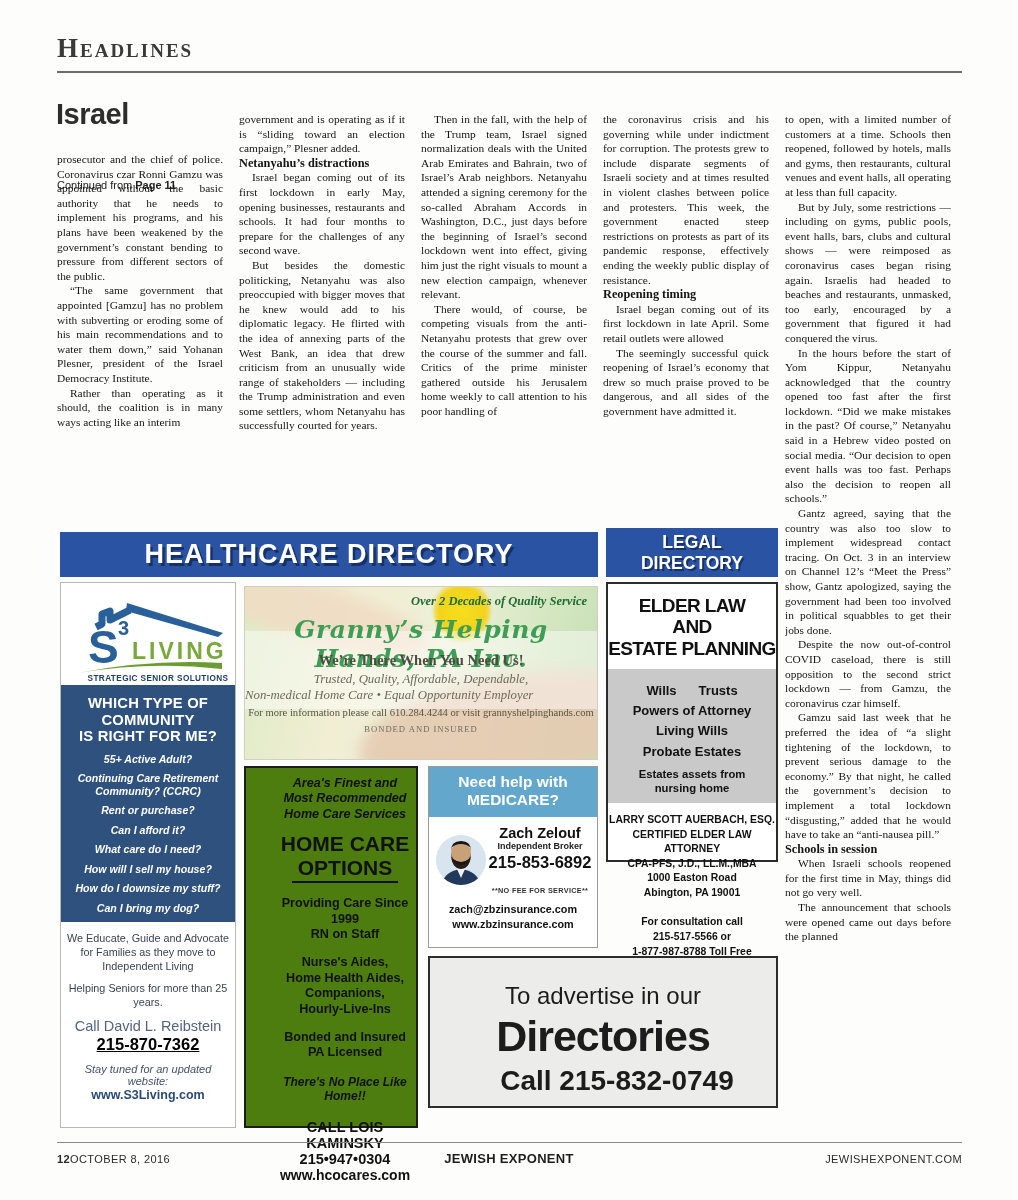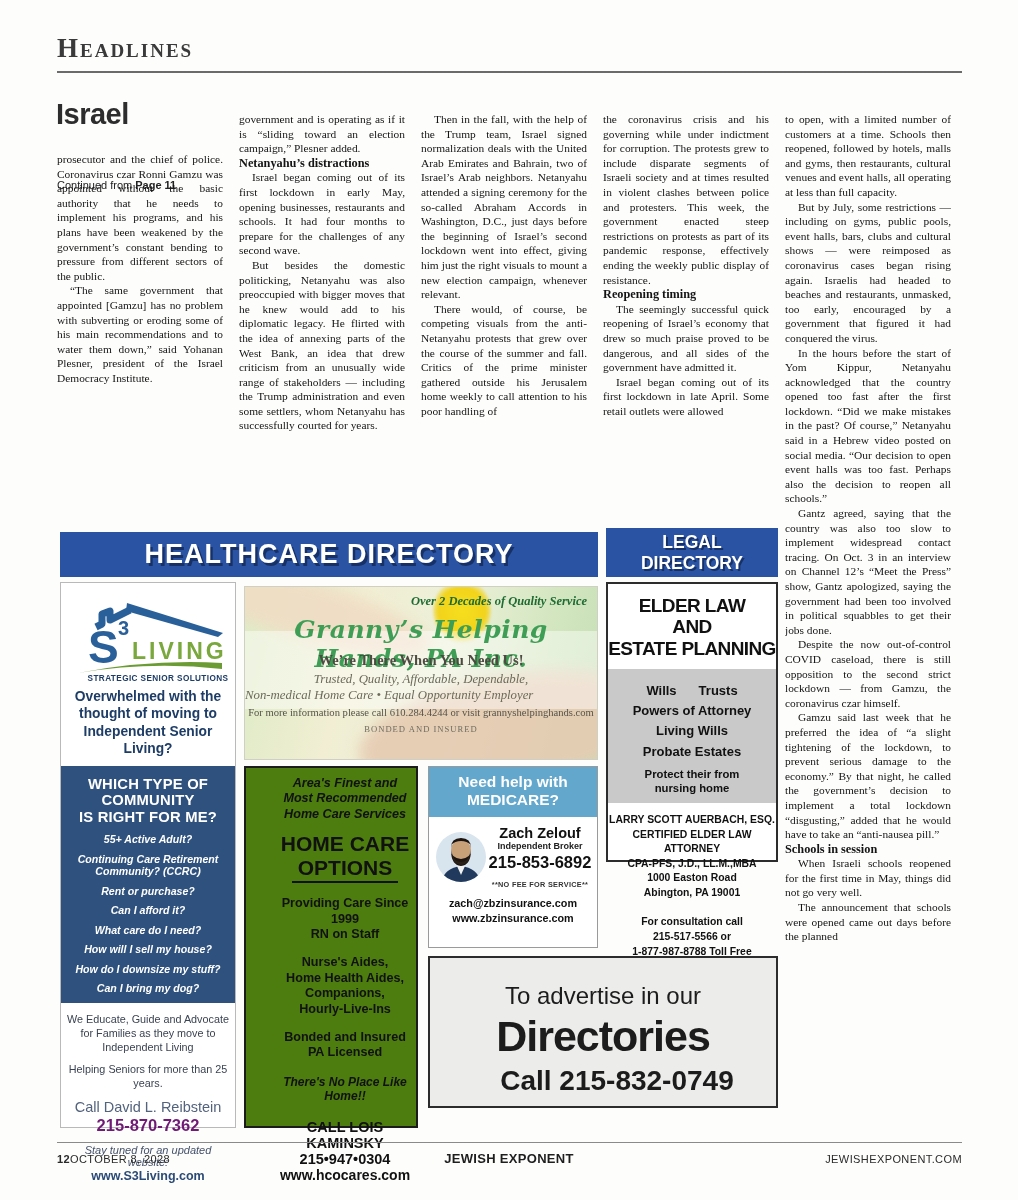--- a/index.html
+++ b/index.html
@@ -44,21 +44,21 @@
   .s3-logo { display:block; margin:6px auto 0; }
   .s3-headline { color:#1d3c66; font-weight:bold; font-size:13.8px; line-height:1.26; text-align:center;
     padding:3px 5px 8px; }
   .s3-box { background:#2f517d; color:#fff; text-align:center; padding:10px 5px 8px; height:237px; }
   .s3-box-title { font-weight:bold; font-size:14.8px; line-height:1.12; margin-bottom:8px; letter-spacing:0.2px; }
   .s3-q { font-style:italic; font-weight:bold; font-size:10.6px; line-height:1.18; margin:7px 0; }
   .s3-bottom { text-align:center; padding:9px 4px 0; color:#3a4353; }
   .s3-educate { font-size:10.8px; line-height:1.3; }
   .s3-helping { font-size:10.8px; line-height:1.3; margin-top:8px; }
   .s3-call { font-size:14.5px; color:#53637d; margin-top:9px; }
-  .s3-phone { font-size:16.5px; font-weight:bold; color:#701a75; margin-top:1px; }
+  .s3-phone { font-size:16.5px; font-weight:bold; color:#000000; margin-top:1px;text-decoration:underline; }
   .s3-stay { font-style:italic; font-size:11px; margin-top:9px; color:#44506a; }
   .s3-web { font-size:12.5px; font-weight:bold; color:#2a4a77; margin-top:1px; }
 
   
   .granny-ad { position:absolute; left:244px; top:586px; width:354px; height:174px; overflow:hidden;
     border:1px solid #cfcfc4;
     background:linear-gradient(104deg,#dcebc5 0%,#f1eed3 30%,#ecf0d8 55%,#d3e6c0 80%,#c4deb4 100%); }
   .g-hand { position:absolute; border-radius:50%; filter:blur(7px); }
   .g-hand-left { left:-70px; top:-6px; width:260px; height:58px; background:#f0dcc4; transform:rotate(16deg); opacity:.85; }
   .g-hand-right { right:-60px; bottom:-26px; width:300px; height:110px; background:#e6cbb2; transform:rotate(-10deg); opacity:.9; }
@@ -96,21 +96,21 @@
   .med-ad { position:absolute; left:428px; top:766px; width:170px; height:182px; background:#fff;
     border:1px solid #9a9a9a; font-family:"Liberation Sans", sans-serif; }
   .med-header { background:#63a7cd; color:#fff; font-weight:bold; text-align:center; font-size:15.5px;
     line-height:1.18; padding:6px 0 7px; }
   .med-body { display:flex; align-items:center; padding:8px 4px 0 6px; }
   .med-avatar { flex:0 0 52px; }
   .med-right { flex:1; text-align:center; }
   .med-name { font-weight:bold; font-size:14.5px; color:#111; }
   .med-role { font-weight:bold; font-size:9px; color:#222; }
   .med-phone { font-weight:bold; font-size:16.5px; color:#111; margin-top:2px; }
-  .med-nofee { font-weight:bold; font-size:7.3px; color:#333; margin-top:8px; letter-spacing:0.3px; }
+  .med-nofee { font-weight:bold; font-size:7.3px; color:#333; margin-top:14px; letter-spacing:0.3px; }
   .med-links { text-align:center; font-weight:bold; font-size:10.8px; margin-top:7px; line-height:1.45; color:#111; }
 
   
   .elder-ad { position:absolute; left:606px; top:582px; width:172px; height:280px; background:#fff;
     border:2px solid #2c2c2c; font-family:"Liberation Sans", sans-serif; text-align:center; color:#111; }
   .elder-title { font-weight:bold; font-size:19px; line-height:1.12; padding:11px 0 10px; letter-spacing:-0.6px; }
   .elder-gray { background:#c9c9c9; padding:9px 0 8px; }
   .elder-svc { font-weight:bold; font-size:13px; line-height:1.1; margin:6px 0; }
   .elder-svc .gap { display:inline-block; width:22px; }
   .elder-protect { font-weight:bold; font-size:11.3px; line-height:1.2; margin-top:9px; }
@@ -141,36 +141,37 @@
 
   <div class="headlines-title">Headlines</div>
   <div class="headlines-rule"></div>
 
   <div class="article-title">Israel</div>
   <div class="continued"><span>Continued from </span><b>Page 11</b></div>
 
   <div class="col" id="col1">
     <p>prosecutor and the chief of police. Coronavirus czar Ronni Gamzu was appointed without the basic authority that he needs to implement his programs, and his plans have been weakened by the government’s constant bending to pressure from different sectors of the public.</p>
     <p class="pi">“The same government that appointed [Gamzu] has no problem with subverting or eroding some of his main recommendations and to water them down,” said Yohanan Plesner, president of the Israel Democracy Institute.</p>
+    <p class="pi">Rather than operating as it should, the coalition is in many ways acting like an interim</p>
   </div>
   <div class="col" id="col2">
     <p>government and is operating as if it is “sliding toward an election campaign,” Plesner added.</p>
     <p class="subhead">Netanyahu’s distractions</p>
     <p class="pi">Israel began coming out of its first lockdown in early May, opening businesses, restaurants and schools. It had four months to prepare for the challenges of any second wave.</p>
     <p class="pi">But besides the domestic politicking, Netanyahu was also preoccupied with bigger moves that he knew would add to his diplomatic legacy. He flirted with the idea of annexing parts of the West Bank, an idea that drew criticism from an unusually wide range of stakeholders — including the Trump administration and even some settlers, whom Netanyahu has successfully courted for years.</p>
   </div>
   <div class="col" id="col3">
     <p class="pi">Then in the fall, with the help of the Trump team, Israel signed normalization deals with the United Arab Emirates and Bahrain, two of Israel’s Arab neighbors. Netanyahu attended a signing ceremony for the so-called Abraham Accords in Washington, D.C., just days before the beginning of Israel’s second lockdown went into effect, giving him just the right visuals to mount a new election campaign, whenever relevant.</p>
     <p class="pi">There would, of course, be competing visuals from the anti-Netanyahu protests that grew over the course of the summer and fall. Critics of the prime minister gathered outside his Jerusalem home weekly to call attention to his poor handling of</p>
   </div>
   <div class="col" id="col4">
     <p>the coronavirus crisis and his governing while under indictment for corruption. The protests grew to include disparate segments of Israeli society and at times resulted in violent clashes between police and protesters. This week, the government enacted steep restrictions on protests as part of its pandemic response, effectively ending the weekly public display of resistance.</p>
     <p class="subhead">Reopening timing</p>
+    <p class="pi">Israel began coming out of its first lockdown in late April. Some retail outlets were allowed</p>
     <p class="pi">The seemingly successful quick reopening of Israel’s economy that drew so much praise proved to be dangerous, and all sides of the government have admitted it.</p>
-    <p class="pi">Israel began coming out of its first lockdown in late April. Some retail outlets were allowed</p>
   </div>
   <div class="col" id="col5">
     <p>to open, with a limited number of customers at a time. Schools then reopened, followed by hotels, malls and gyms, then restaurants, cultural venues and event halls, all operating at less than full capacity.</p>
     <p class="pi">But by July, some restrictions — including on gyms, public pools, event halls, bars, clubs and cultural shows — were reimposed as coronavirus cases began rising again. Israelis had headed to beaches and restaurants, unmasked, too early, encouraged by a government that figured it had conquered the virus.</p>
     <p class="pi">In the hours before the start of Yom Kippur, Netanyahu acknowledged that the country opened too fast after the first lockdown. “Did we make mistakes in the past? Of course,” Netanyahu said in a Hebrew video posted on social media. “Our decision to open event halls was too fast. Perhaps also the decision to reopen all schools.”</p>
     <p class="pi">Gantz agreed, saying that the country was also too slow to implement widespread contact tracing. On Oct. 3 in an interview on Channel 12’s “Meet the Press” show, Gantz apologized, saying the government had been too involved in political squabbles to get their jobs done.</p>
     <p class="pi">Despite the now out-of-control COVID caseload, there is still opposition to the second strict lockdown — from Gamzu, the coronavirus czar himself.</p>
     <p class="pi">Gamzu said last week that he preferred the idea of “a slight tightening of the lockdown, to prevent serious damage to the economy.” By that night, he called the government’s decision to implement a total lockdown “disgusting,” added that he would have to take an “anti-nausea pill.”</p>
     <p class="subhead">Schools in session</p>
     <p class="pi">When Israeli schools reopened for the first time in May, things did not go very well.</p>
@@ -188,21 +189,20 @@
   <div class="s3-ad">
     <svg class="s3-logo" width="164" height="96" viewBox="0 0 164 96">
       <path d="M30 38 L36 35 L36 25 L44 22 L44 31 L64 21" fill="none" stroke="#2a6099" stroke-width="7" stroke-linejoin="round"></path>
       <path d="M60 22 L152 48 L157 44 L61 14 Z" fill="#2a6099"></path>
       <text x="22" y="74" font-family="Liberation Sans, sans-serif" font-size="46" font-weight="bold" fill="#2a6099">S</text>
       <text x="52" y="46" font-family="Liberation Sans, sans-serif" font-size="20" font-weight="bold" fill="#2a6099">3</text>
       <text x="66" y="70" font-family="Liberation Sans, sans-serif" font-size="23" font-weight="bold" letter-spacing="3" fill="#7aa83d">LIVING</text>
       <path d="M12 84 Q 84 72 156 80 L156 74 Q 84 70 12 84 Z" fill="#6b9c33"></path>
       <text x="92" y="92" text-anchor="middle" font-family="Liberation Sans, sans-serif" font-size="8.2" font-weight="bold" letter-spacing="0.4" fill="#1d3c66">STRATEGIC SENIOR SOLUTIONS</text>
     </svg>
-    <div class="s3-headline">Overwhelmed with the thought of moving to Independent Senior Living?</div>
     <div class="s3-box">
       <div class="s3-box-title">
         <div>WHICH TYPE OF</div>
         <div>COMMUNITY</div>
         <div>IS RIGHT FOR ME?</div>
       </div>
       <div class="s3-q">55+ Active Adult?</div>
       <div class="s3-q">Continuing Care Retirement Community? (CCRC)</div>
       <div class="s3-q">Rent or purchase?</div>
       <div class="s3-q">Can I afford it?</div>
@@ -305,21 +305,21 @@
       <div>ELDER LAW</div>
       <div>AND</div>
       <div>ESTATE PLANNING</div>
     </div>
     <div class="elder-gray">
       <div class="elder-svc"><span>Wills</span><span class="gap"></span><span>Trusts</span></div>
       <div class="elder-svc">Powers of Attorney</div>
       <div class="elder-svc">Living Wills</div>
       <div class="elder-svc">Probate Estates</div>
       <div class="elder-protect">
-        <div>Protect their from</div>
+        <div>Estates assets from</div>
         <div>nursing home</div>
       </div>
     </div>
     <div class="elder-info">
       <div>LARRY SCOTT AUERBACH, ESQ.</div>
       <div>CERTIFIED ELDER LAW ATTORNEY</div>
       <div>CPA-PFS, J.D., LL.M.,MBA</div>
       <div>1000 Easton Road</div>
       <div>Abington, PA 19001</div>
     </div>
@@ -331,17 +331,17 @@
     </div>
   </div>
 
   <div class="adv-box">
     <div class="adv-line1">To advertise in our</div>
     <div class="adv-line2">Directories</div>
     <div class="adv-line3">Call 215-832-0749</div>
   </div>
 
   <div class="footer-rule"></div>
-  <div class="footer-left"><b>12</b><span>OCTOBER 8, 2028</span></div>
+  <div class="footer-left"><b>12</b><span>OCTOBER 8, 2016</span></div>
   <div class="footer-center">JEWISH EXPONENT</div>
   <div class="footer-right">JEWISHEXPONENT.COM</div>
 
 </div>
 
 </body></html>

